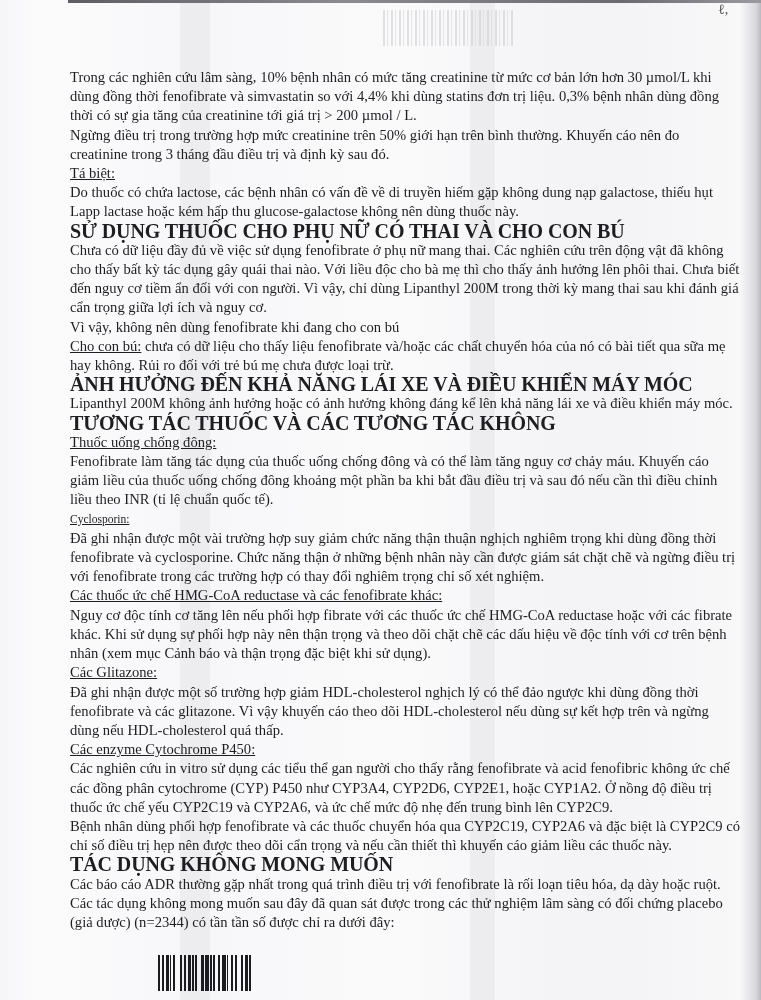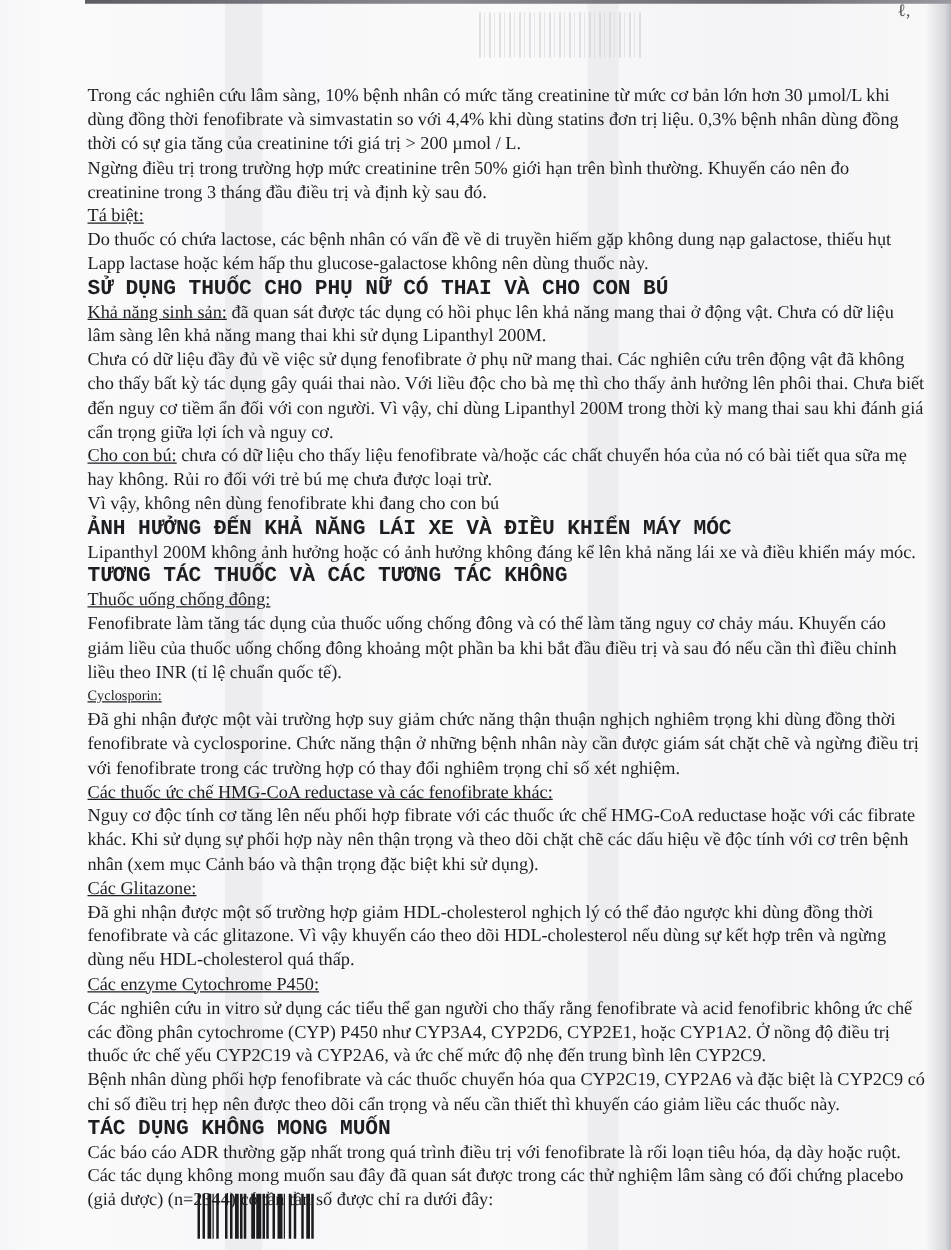--- a/index.html
+++ b/index.html
@@ -24,21 +24,21 @@
     background:repeating-linear-gradient(90deg,#cfcfd4 0 2px,transparent 2px 4px,#d8d8dc 4px 5px,transparent 5px 8px);
     opacity:.6;
   }
   .mark { position:absolute; left:718px; top:2px; font-size:14px; color:#555; }
   .content {
     position:absolute; left:70px; top:68px; width:670px;
     font-size:14.6px; line-height:19.2px;
   }
   .content p { margin:0; }
   .h {
-    font-weight:bold; font-size:17px; margin-top:5px; letter-spacing:-0.1px;font-family:Liberation Mono, monospace;
+    font-weight:bold; font-size:20px; margin-top:5px; letter-spacing:-0.1px;
   }
   .u { text-decoration:underline; }
   .small-u { text-decoration:underline; font-size:11.5px; }
   .bottom-barcode {
     position:absolute; left:158px; top:955px; width:135px; height:36px;
     display:flex; gap:0;
   }
   .bottom-barcode span { display:block; height:36px; background:#1c1c20; }
 </style>
 </head>
@@ -51,24 +51,23 @@
   <div class="top-barcode"></div>
   <div class="mark">ℓ,</div>
 
   <div class="content">
     <p>Trong các nghiên cứu lâm sàng, 10% bệnh nhân có mức tăng creatinine từ mức cơ bản lớn hơn 30 µmol/L khi dùng đồng thời fenofibrate và simvastatin so với 4,4% khi dùng statins đơn trị liệu. 0,3% bệnh nhân dùng đồng thời có sự gia tăng của creatinine tới giá trị &gt; 200 µmol / L.</p>
     <p>Ngừng điều trị trong trường hợp mức creatinine trên 50% giới hạn trên bình thường. Khuyến cáo nên đo creatinine trong 3 tháng đầu điều trị và định kỳ sau đó.</p>
     <p class="u">Tá biệt:</p>
     <p>Do thuốc có chứa lactose, các bệnh nhân có vấn đề về di truyền hiếm gặp không dung nạp galactose, thiếu hụt Lapp lactase hoặc kém hấp thu glucose-galactose không nên dùng thuốc này.</p>
 
     <p class="h">SỬ DỤNG THUỐC CHO PHỤ NỮ CÓ THAI VÀ CHO CON BÚ</p>
-    <p><span class="u">Khả năng sinh sản:</span><span> đã quan sát được tác dụng có hồi phục lên khả năng mang thai ở động vật. Chưa có dữ liệu lâm sàng lên khả năng mang thai khi sử dụng Lipanthyl 200M.</span></p>
     <p>Chưa có dữ liệu đầy đủ về việc sử dụng fenofibrate ở phụ nữ mang thai. Các nghiên cứu trên động vật đã không cho thấy bất kỳ tác dụng gây quái thai nào. Với liều độc cho bà mẹ thì cho thấy ảnh hưởng lên phôi thai. Chưa biết đến nguy cơ tiềm ẩn đối với con người. Vì vậy, chỉ dùng Lipanthyl 200M trong thời kỳ mang thai sau khi đánh giá cẩn trọng giữa lợi ích và nguy cơ.</p>
+    <p>Vì vậy, không nên dùng fenofibrate khi đang cho con bú</p>
     <p><span class="u">Cho con bú:</span><span> chưa có dữ liệu cho thấy liệu fenofibrate và/hoặc các chất chuyển hóa của nó có bài tiết qua sữa mẹ hay không. Rủi ro đối với trẻ bú mẹ chưa được loại trừ.</span></p>
-    <p>Vì vậy, không nên dùng fenofibrate khi đang cho con bú</p>
 
     <p class="h">ẢNH HƯỞNG ĐẾN KHẢ NĂNG LÁI XE VÀ ĐIỀU KHIỂN MÁY MÓC</p>
     <p>Lipanthyl 200M không ảnh hưởng hoặc có ảnh hưởng không đáng kể lên khả năng lái xe và điều khiển máy móc.</p>
 
     <p class="h">TƯƠNG TÁC THUỐC VÀ CÁC TƯƠNG TÁC KHÔNG</p>
     <p class="u">Thuốc uống chống đông:</p>
     <p>Fenofibrate làm tăng tác dụng của thuốc uống chống đông và có thể làm tăng nguy cơ chảy máu. Khuyến cáo giảm liều của thuốc uống chống đông khoảng một phần ba khi bắt đầu điều trị và sau đó nếu cần thì điều chỉnh liều theo INR (tỉ lệ chuẩn quốc tế).</p>
     <p class="small-u">Cyclosporin:</p>
     <p>Đã ghi nhận được một vài trường hợp suy giảm chức năng thận thuận nghịch nghiêm trọng khi dùng đồng thời fenofibrate và cyclosporine. Chức năng thận ở những bệnh nhân này cần được giám sát chặt chẽ và ngừng điều trị với fenofibrate trong các trường hợp có thay đổi nghiêm trọng chỉ số xét nghiệm.</p>
     <p class="u">Các thuốc ức chế HMG-CoA reductase và các fenofibrate khác:</p>

